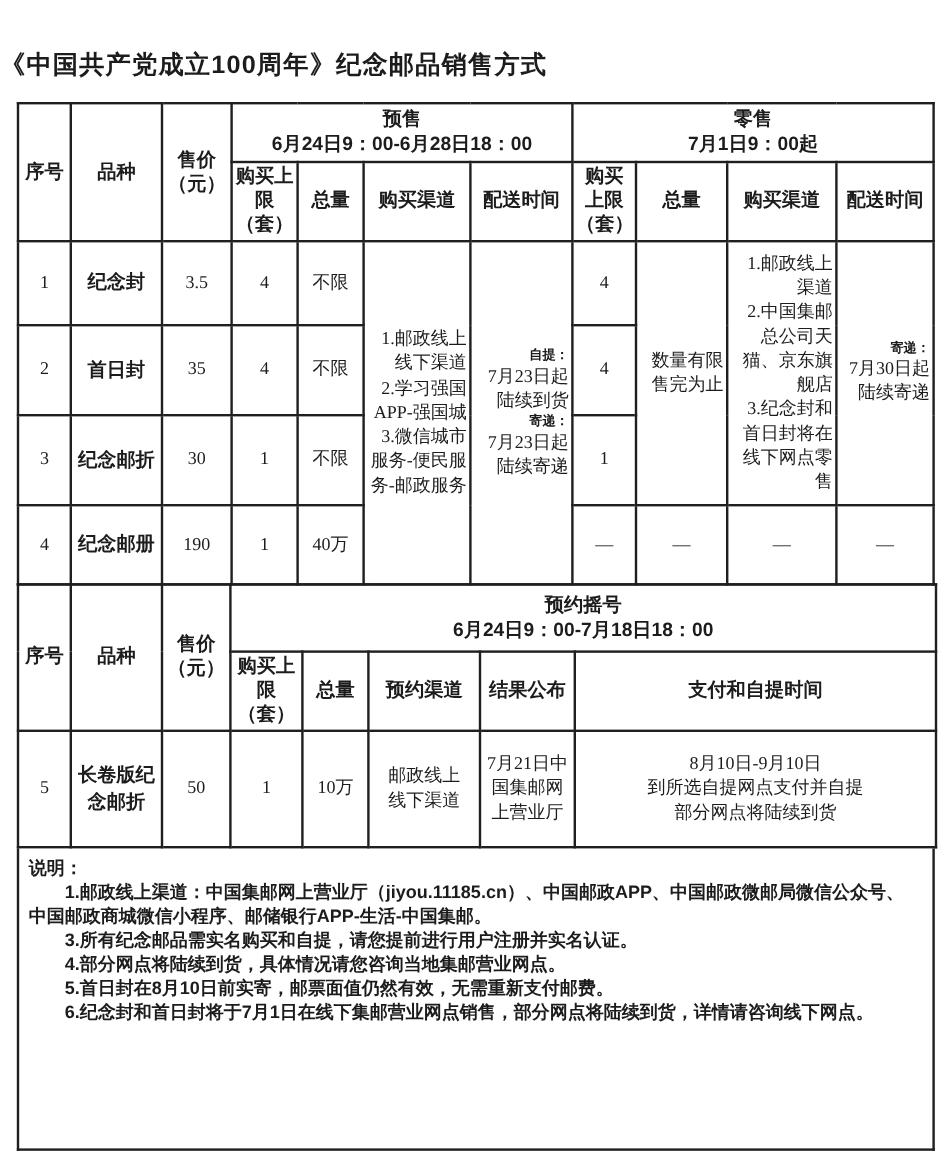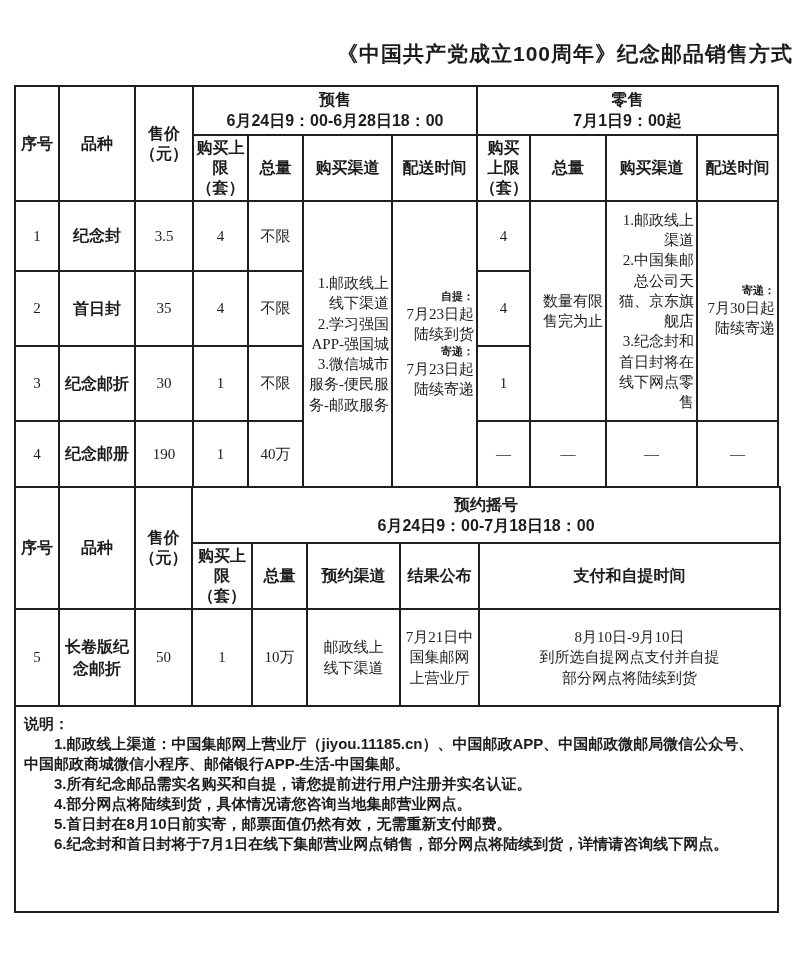--- a/index.html
+++ b/index.html
@@ -2,21 +2,21 @@
 <html><head>
 <meta charset="utf-8">
 <style>
   html,body{margin:0;padding:0;}
   body{
     width:793px;height:973px;overflow:hidden;
     background:#ffffff;color:#1c1c1c;
     font-family:"Liberation Sans",sans-serif;
   }
   .page-title{
-    text-align:right;
+    text-align:left;
     font-size:21px;font-weight:bold;letter-spacing:1px;
     margin:40px 0 0 0;
   }
   .doc{width:765px;margin:17px auto 0 auto;}
   table{border-collapse:collapse;table-layout:fixed;width:765px;}
   th,td{
     border:2px solid #1f1f1f;
     padding:2px 2px;
     text-align:center;vertical-align:middle;
     overflow:hidden;
@@ -36,21 +36,21 @@
   .t1 .rb1{height:70px;}
   .t1 .rb2{height:75px;}
   .t1 .rb3{height:75px;}
   .t1 .rb4{height:66px;}
   .t2{margin-top:-2px;}
   .t2 .sh1{height:56px;}
   .t2 .sh2{height:60px;}
   .t2 .rb5{height:97px;}
   .notes{
     border:2px solid #1f1f1f;border-top:none;
-    box-sizing:border-box;height:206px;
+    box-sizing:border-box;height:252px;
     padding:7px 10px 0 8px;
     font-weight:bold;font-size:15px;line-height:1.33;
     text-align:left;
   }
   .notes p{margin:0;}
   .notes p.item{text-indent:2em;}
 </style>
 </head>
 <body>
 

